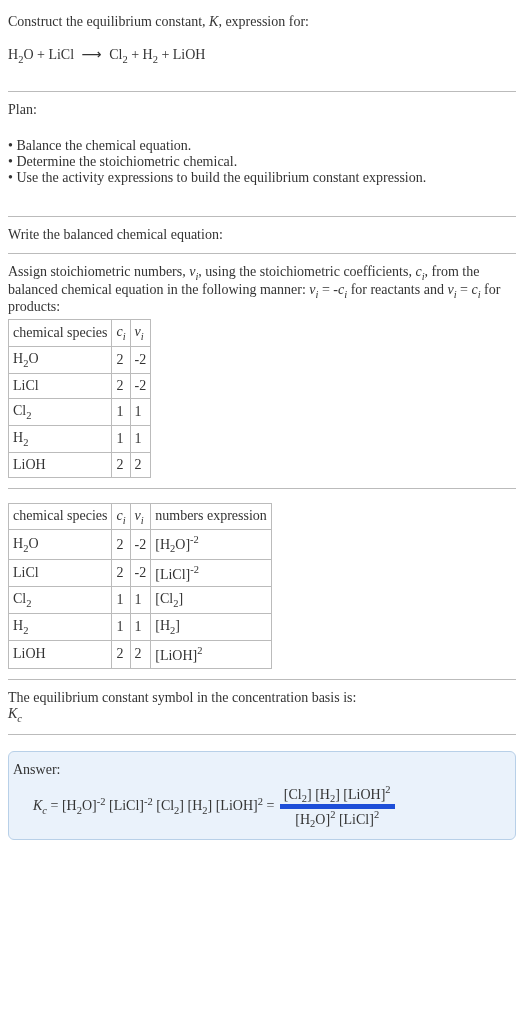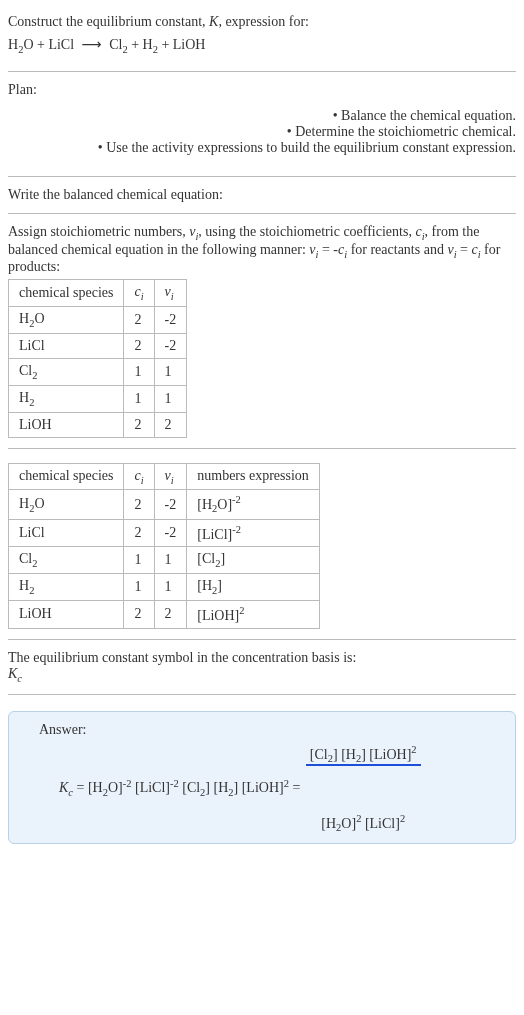--- a/index.html
+++ b/index.html
@@ -13,73 +13,71 @@
   }
   .section {
     padding: 6px 0;
   }
   hr {
     border: none;
     border-top: 1px solid #bbb;
     margin: 4px 0;
   }
   .eq-line {
-    margin: 6px 0;
+    margin: 16px 0;
   }
   sub, .sub {
     font-size: 0.75em;
     vertical-align: sub;
   }
   sup, .sup {
     font-size: 0.75em;
     vertical-align: super;
   }
   .arrow {
     display: inline-block;
     padding: 0 4px;
   }
   table.data {
     border-collapse: collapse;
     margin-top: 4px;
   }
   table.data td, table.data th {
     border: 1px solid #bbb;
-    padding: 4px 10px;
+    padding: 4px 4px;
     text-align: left;
     font-weight: normal;
   }
   .ital { font-style: italic; }
   .answer-box {
     background: #eaf2fb;
     border: 1px solid #b8d0e8;
     border-radius: 6px;
-    padding: 10px 30px;
+    padding: 10px 4px;
     margin-top: 6px;
   }
   .frac {
     display: inline-block;
     vertical-align: middle;
     text-align: center;
     margin: 0 2px;
   }
   .frac .num {
     display: block;
-    border-bottom: 2px solid #1d4ed8;
+    border-bottom: 5px solid #1d4ed8;
     padding: 0 4px;
   }
   .frac .den {
     display: block;
     padding: 0 4px;
-    margin-top: 47px;
   }
   ul.plan {
-    margin: 10px 0;
+    margin: 20px 0;
     padding-left: 0;
     list-style: none;
-    text-align: right;
   }
   ul.plan li::before {
     content: "• ";
   }
 </style>
 </head>
 <body>
 
 <div class="section">
   <div>

